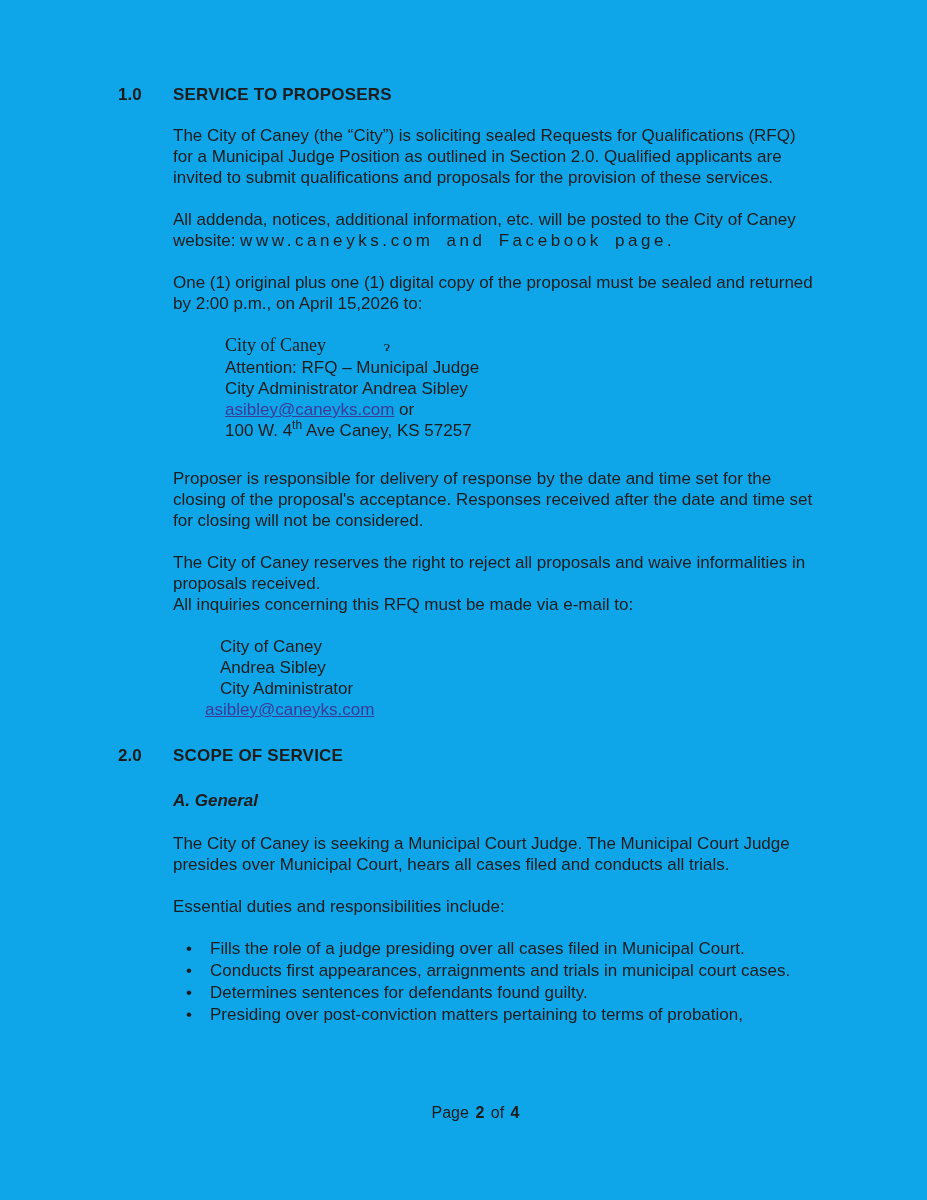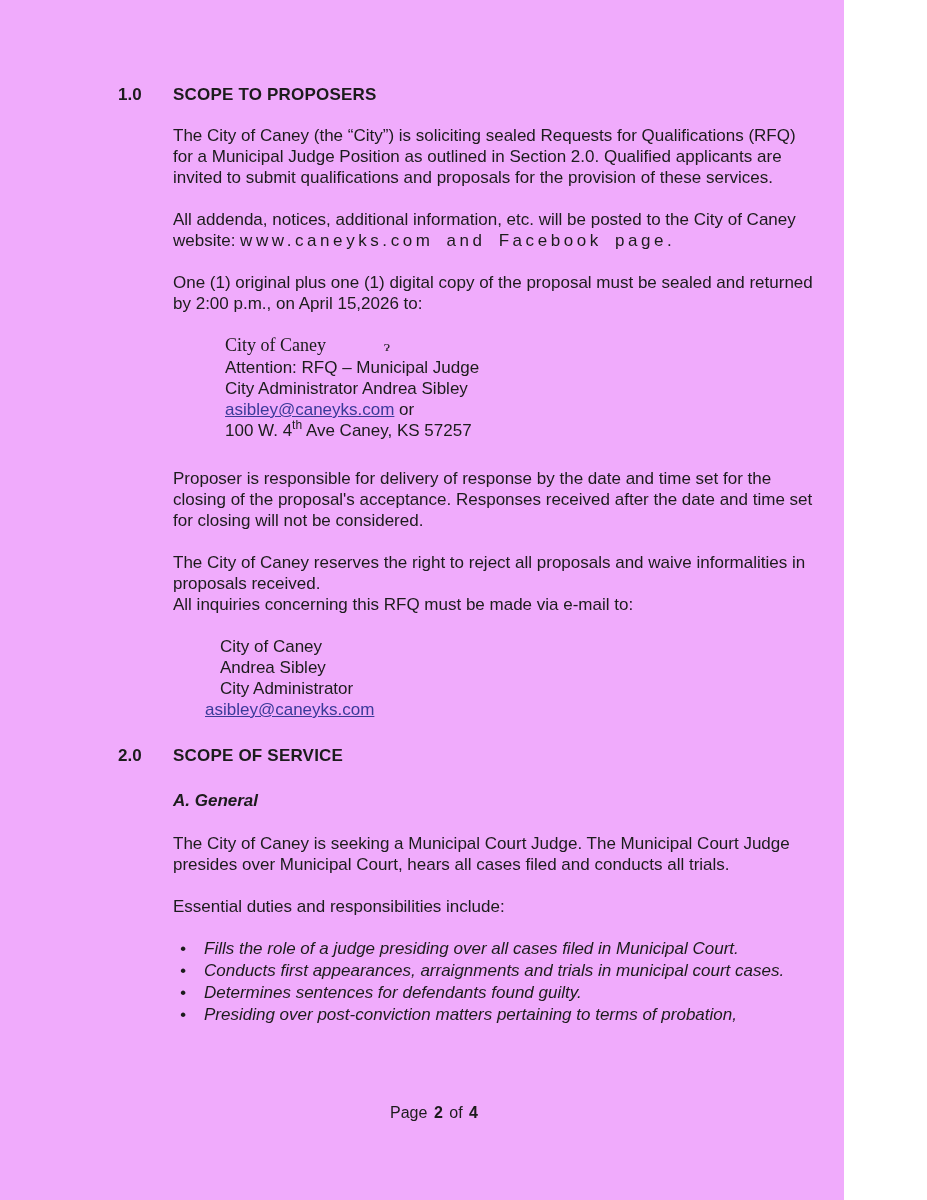--- a/index.html
+++ b/index.html
@@ -2,23 +2,23 @@
 <html><head>
 <meta charset="utf-8">
 <style>
   html, body {
     margin: 0;
     padding: 0;
     background: #ffffff;
   }
   .page {
     position: relative;
-    width: 844px;
+    width: 927px;
     height: 1200px;
-    background: #f0abfc;
+    background: #0ea5e9;
     font-family: "Liberation Sans", sans-serif;
     color: #1c1c1c;
     font-size: 17px;
     line-height: 21px;
     overflow: hidden;
   }
   .content {
     position: absolute;
     top: 84px;
     left: 118px;
@@ -82,23 +82,22 @@
     cursor: pointer;
   }
   .subsection-title {
     font-weight: bold;
     font-style: italic;
     margin: 0 0 22px 0;
   }
   .gap-after-heading { height: 4px; }
   ul.bullets {
     list-style: none;
-    margin: 2px;
+    margin: 8px;
     padding: 0;
-    font-style: italic;
   }
   ul.bullets li {
     position: relative;
     padding-left: 29px;
     margin-bottom: 1px;
   }
   ul.bullets li::before {
     content: "\2022";
     position: absolute;
     left: 5px;
@@ -121,21 +120,21 @@
   .footer span { padding: 0 1px; }
 </style>
 </head>
 <body>
 
 <div class="page">
   <div class="content">
 
     <div class="sec-row">
       <span class="sec-num">1.0</span>
-      <span class="sec-title">SCOPE TO PROPOSERS</span>
+      <span class="sec-title">SERVICE TO PROPOSERS</span>
     </div>
 
     <div class="body-block">
 
       <p class="p">The City of Caney (the “City”) is soliciting sealed Requests for Qualifications (RFQ) for a Municipal Judge Position as outlined in Section 2.0. Qualified applicants are invited to submit qualifications and proposals for the provision of these services.</p>
 
       <p class="p"><span>All addenda, notices, additional information, etc. will be posted to the City of Caney website: </span><span class="spaced">www.caneyks.com and Facebook page.</span></p>
 
       <p class="p">One (1) original plus one (1) digital copy of the proposal must be sealed and returned by 2:00 p.m., on April 15,2026 to:</p>
 

